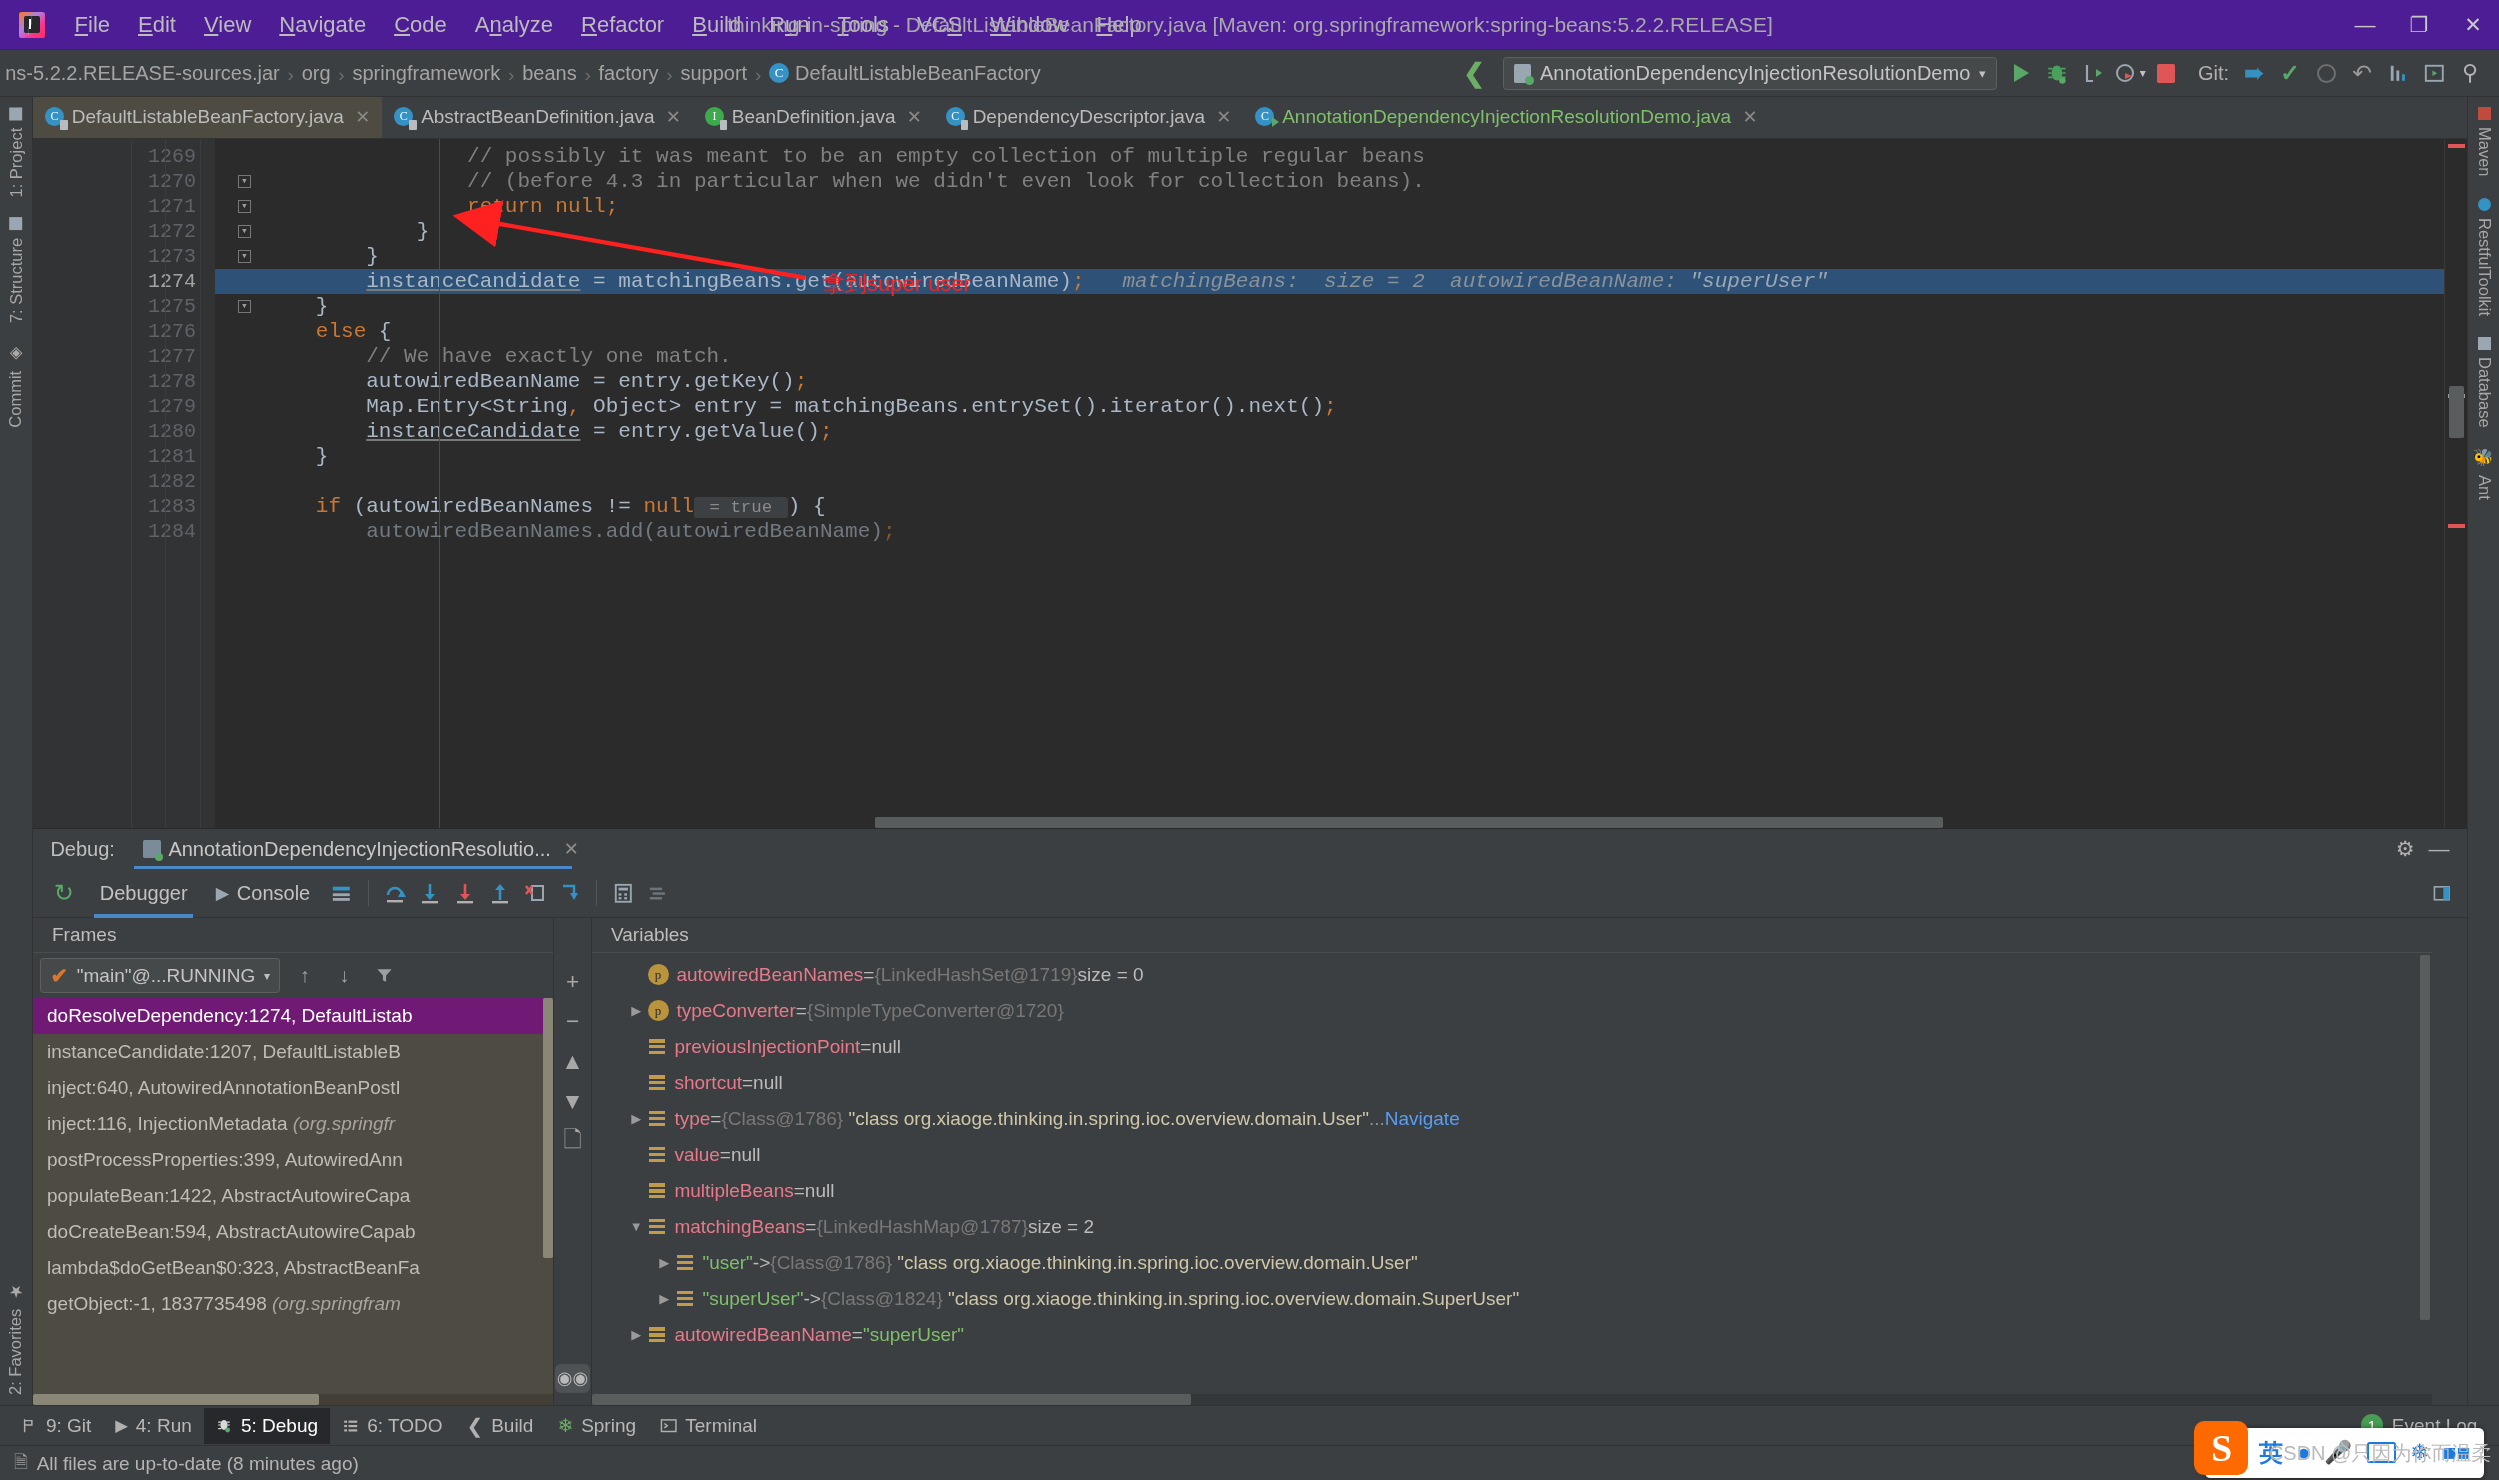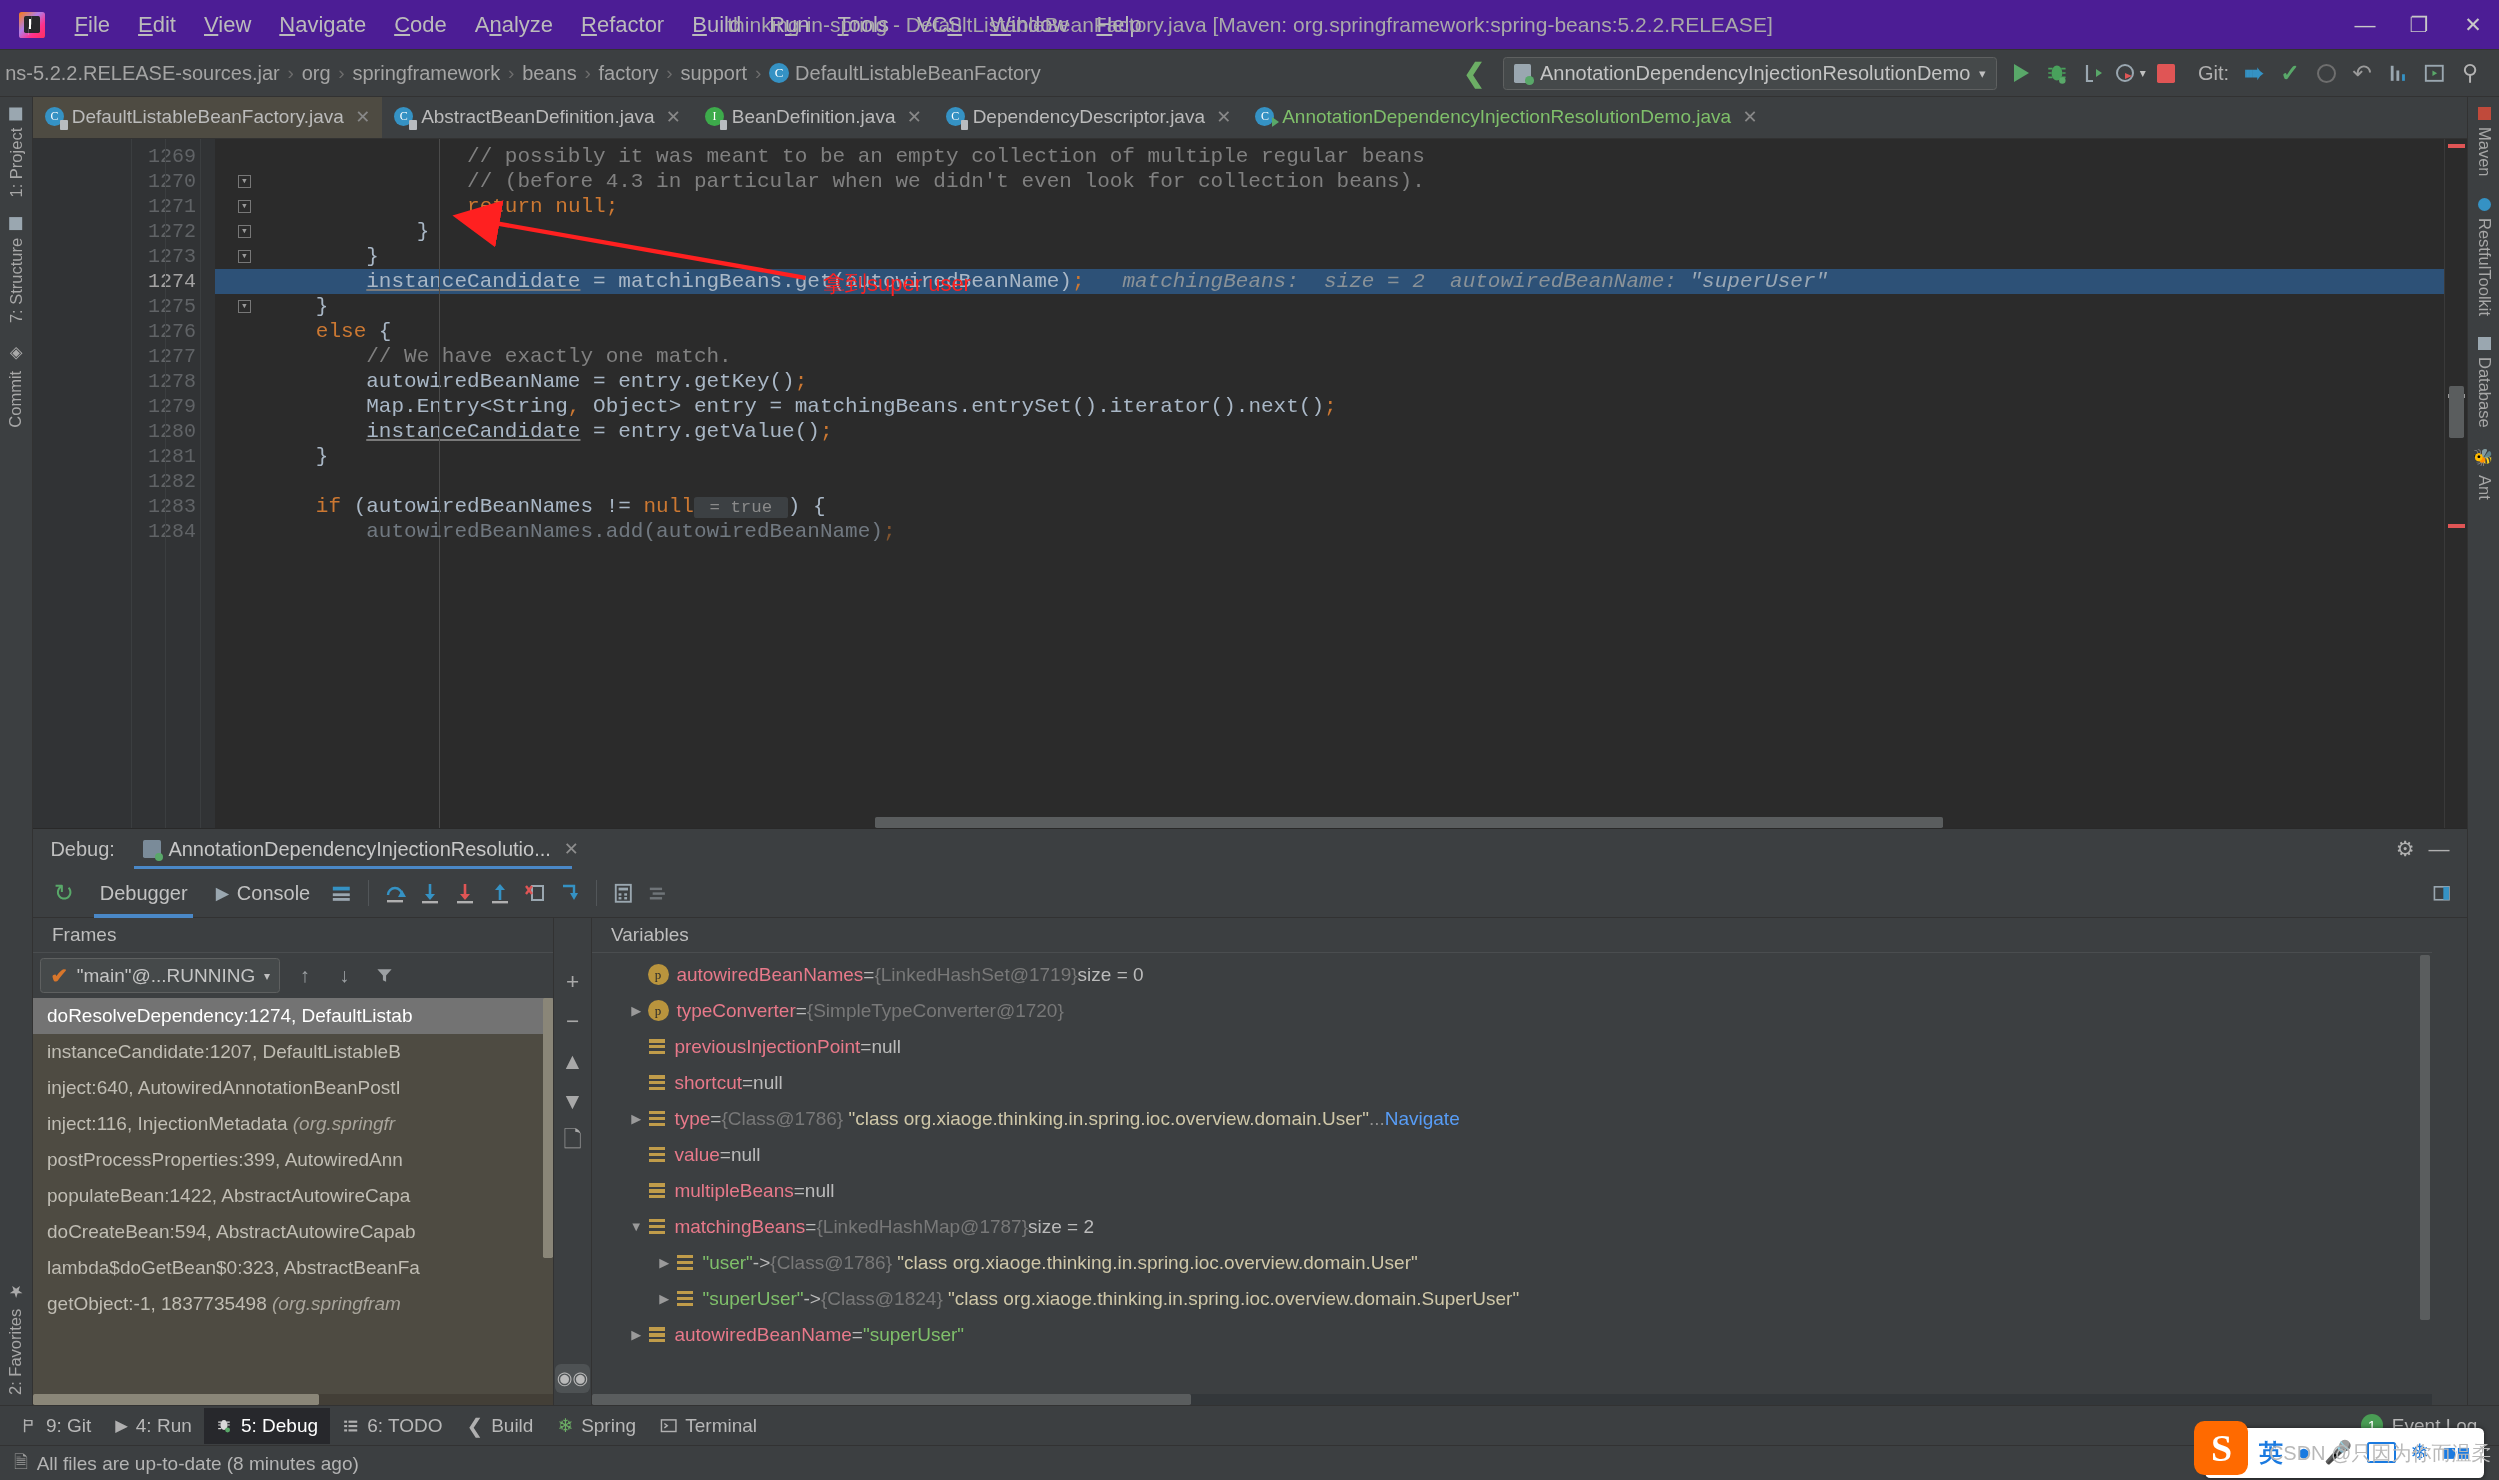--- a/index.html
+++ b/index.html
@@ -43,21 +43,21 @@
   .winbtn {
     width: 54px; height: 50px; display: flex; align-items: center; justify-content: center;
     color: #c8c8c8; font-size: 21px;
   }
 
   
   .navbar {
     height: 47px; flex: 0 0 47px; background: #3c3f41; display: flex; align-items: center;
     border-bottom: 0.9px solid #323232; position: relative;
   }
-  .crumbs { display: flex; align-items: center; padding-left: 0px; }
+  .crumbs { display: flex; align-items: flex-end; padding-left: 0px; }
   .crumb {
     font-size: 20px; color: #a4a4a4; padding: 1.7px 5.2px; white-space: nowrap; display: flex; align-items: center; gap: 6px;
   }
   .crumb-sep { color: #6d6d6d; font-size: 19px; padding: 0 2.6px; }
   .cicon {
     width: 20px; height: 20px; border-radius: 50%; background: #3592c4; color: #fff;
     font-size: 13px; display: flex; align-items: center; justify-content: center;
     font-family: "Liberation Serif", serif; flex: 0 0 20px;
   }
   .nav-right { display: flex; align-items: center; gap: 0; margin-left: auto; padding-right: 12px; }
@@ -267,21 +267,21 @@
   }
   .thread-combo .tc-check { color: #d8762b; font-size: 21px; font-weight: bold; }
   .thread-combo .tc-text { font-size: 19px; color: #c5c5c5; white-space: nowrap; }
   .thread-combo .tc-caret { color: #c0c0c0; font-size: 12px; }
   .fr-ic { width: 31px; height: 31px; display:flex; align-items:center; justify-content:center; color:#9ca0a3; font-size: 20px; }
   .frames-list { flex: 1 1 auto; background: #4e4b42; overflow: hidden; position: relative; min-height: 0; }
   .frow {
     height: 36px; line-height: 36px; font-size: 19px; color: #c0bdb4; padding-left: 14px;
     white-space: nowrap; overflow: hidden; text-overflow: clip;
   }
-  .frow.sel { background: #737373; color: #ffffff; }
+  .frow.sel { background: #701a75; color: #ffffff; }
   .frow i { font-style: italic; color: #a9a59c; }
   .frames-vscroll {
     position: absolute; right: 0; top: 0; width: 10.4px; background: #8a8678; border-radius: 1.7px;
   }
   .frames-hscroll {
     position: absolute; left: 0; right: 0; bottom: 0; height: 11.3px; background: #433f37;
   }
   .frames-hscroll .thumb { height: 11.3px; background: #8a8678; border-radius: 1.7px; }
 
   .midstrip {

